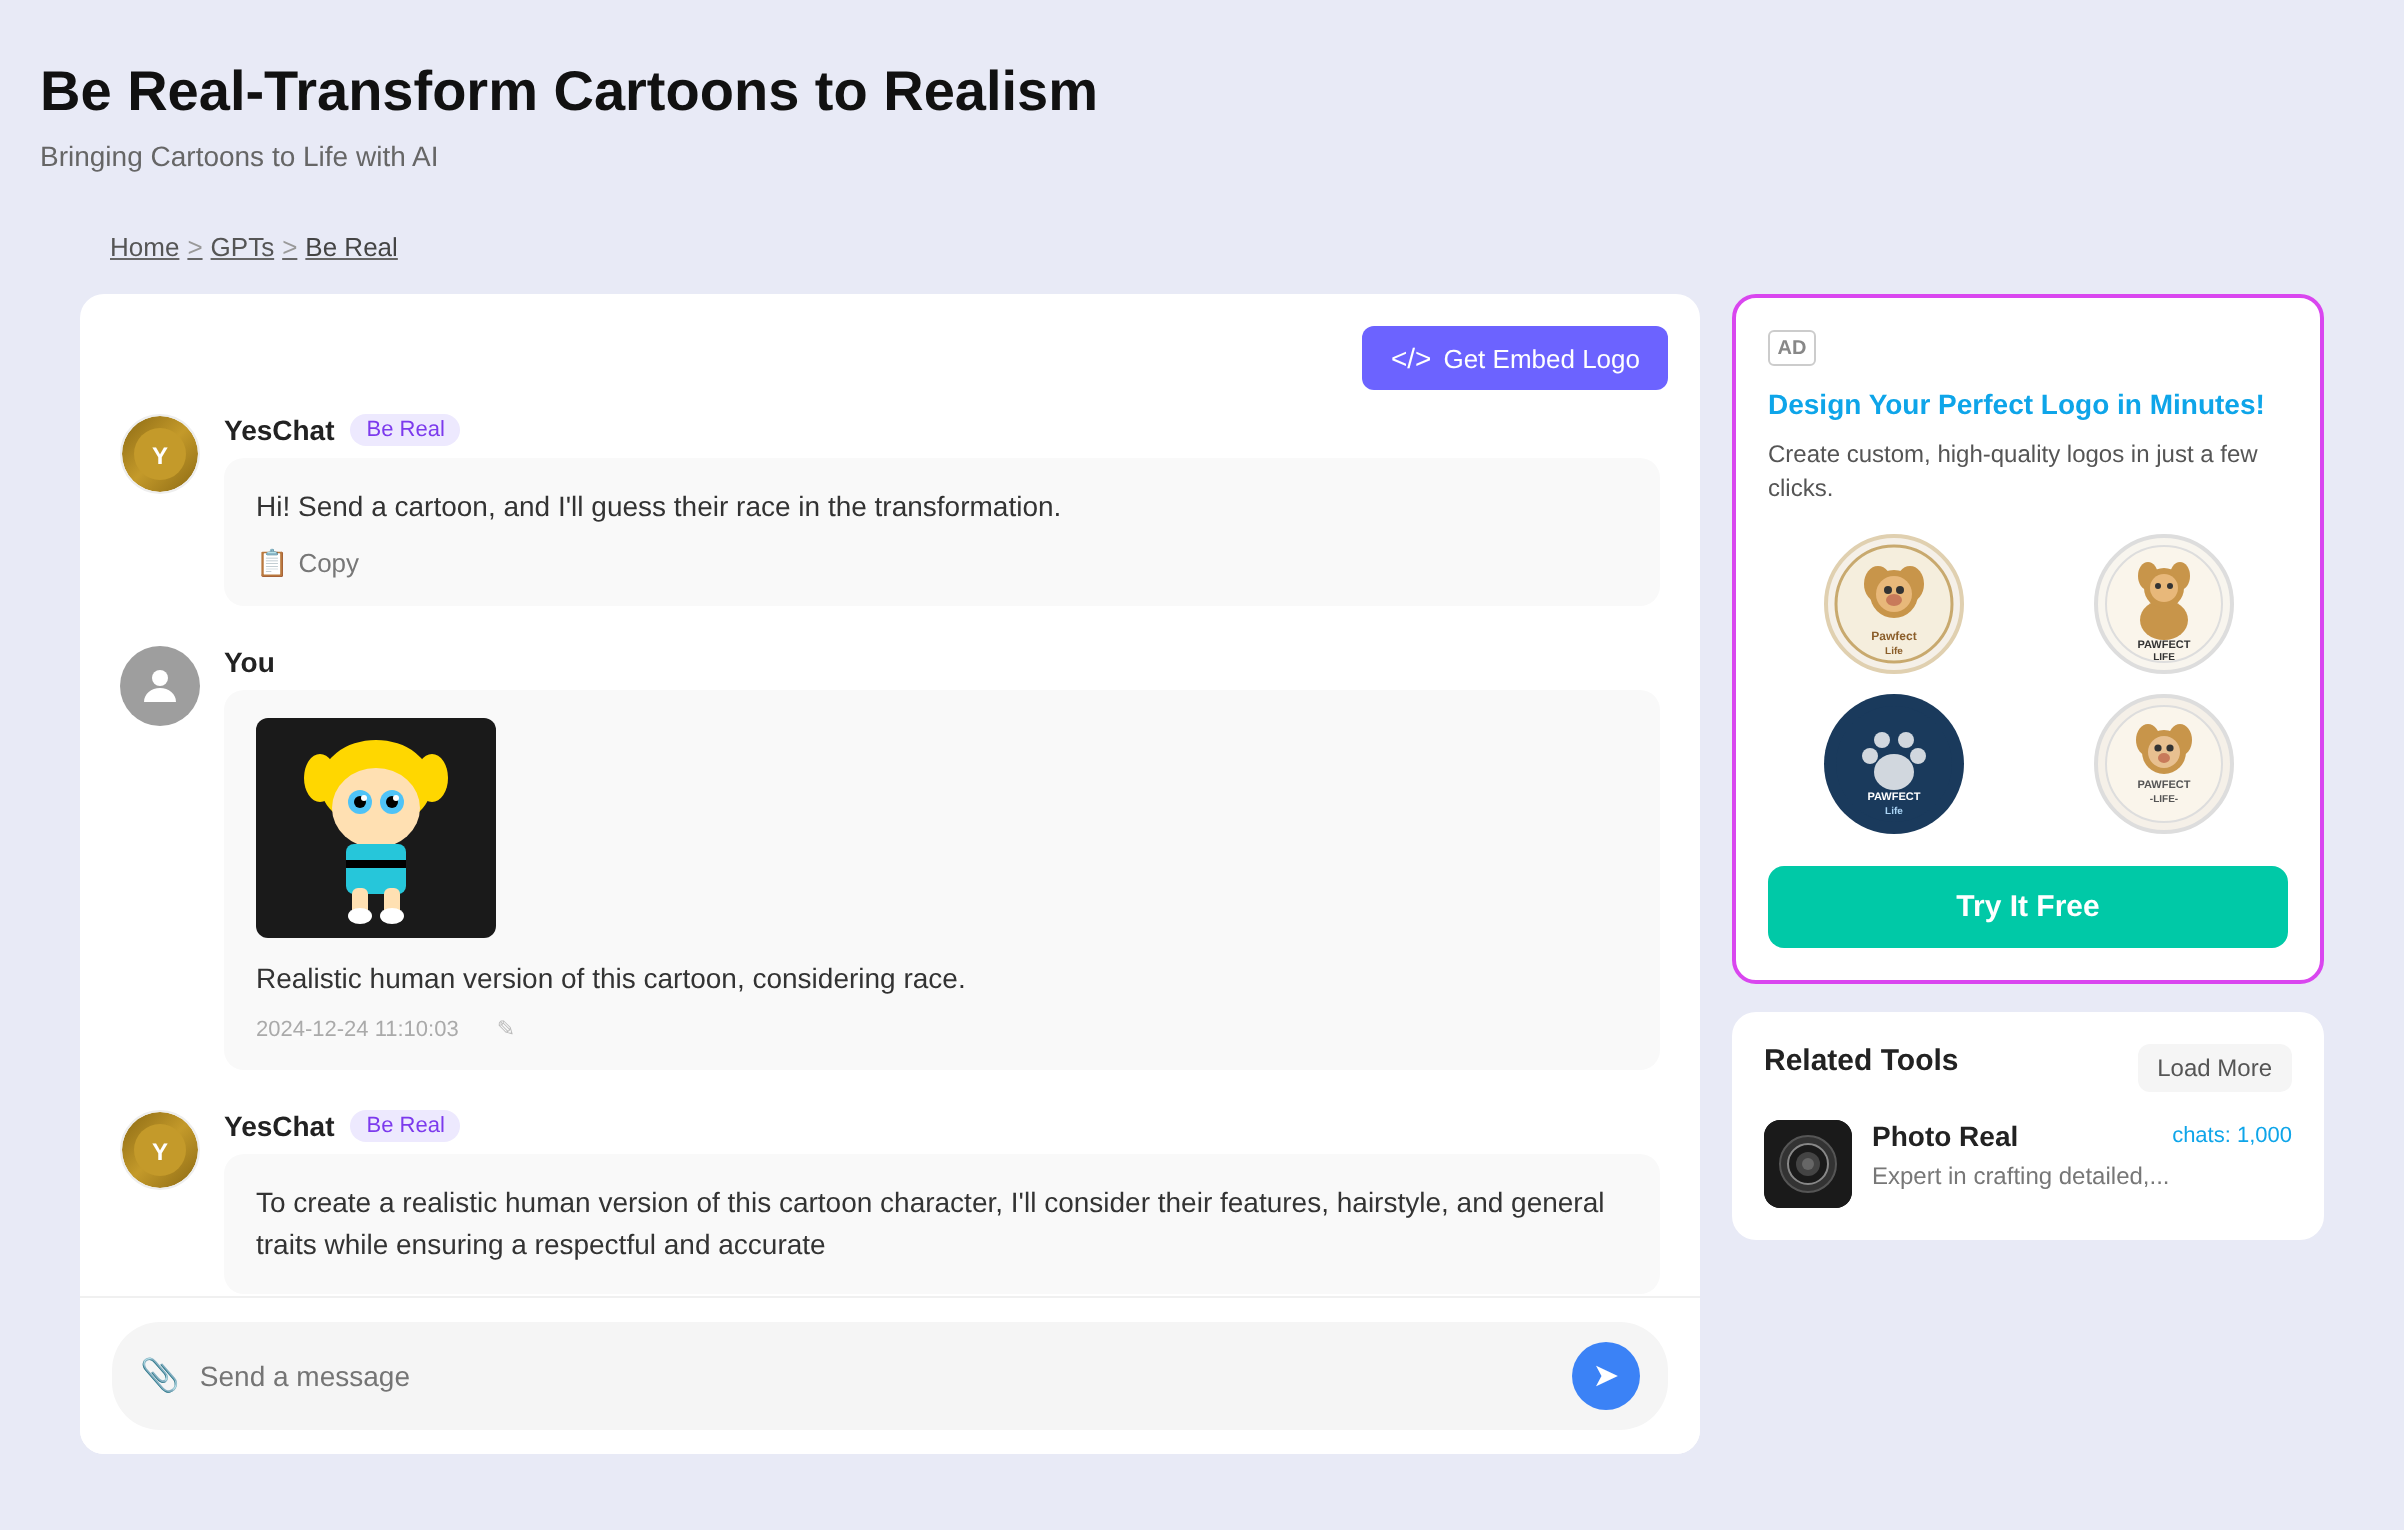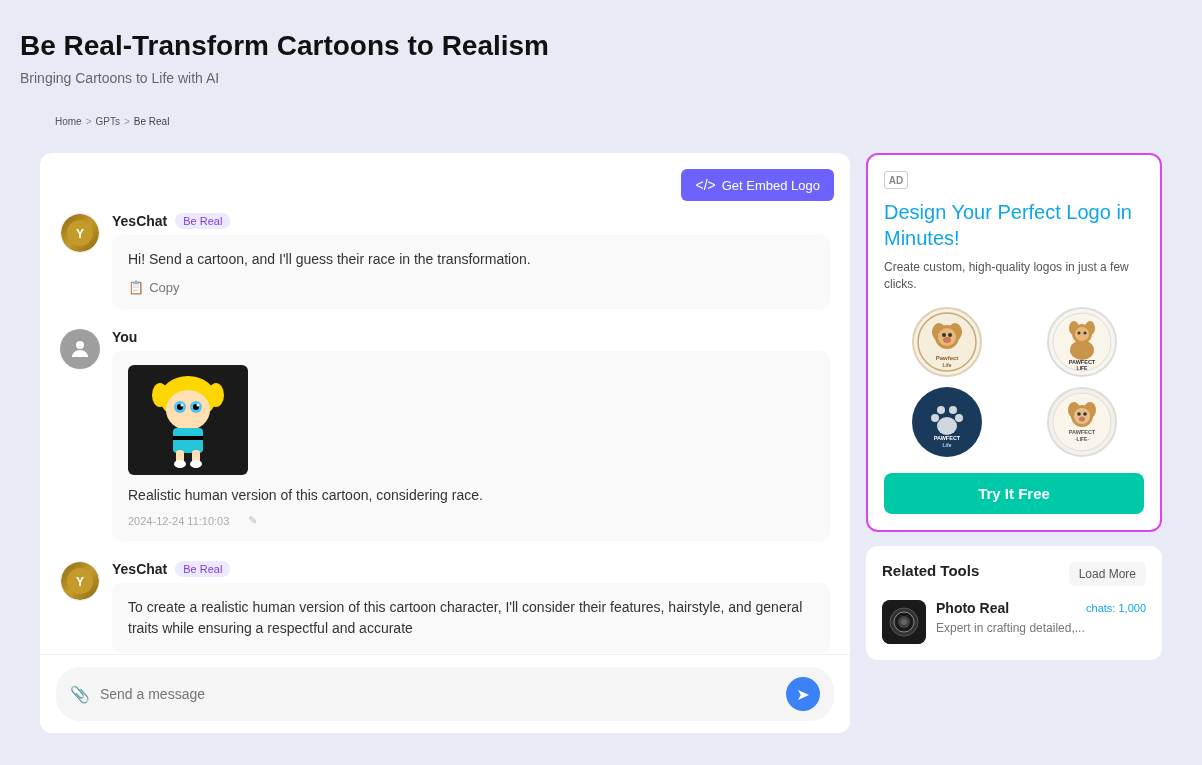--- a/index.html
+++ b/index.html
@@ -18,26 +18,27 @@
       font-weight: 800;
       color: #111;
       margin-bottom: 8px;
     }
     .page-subtitle {
       font-size: 14px;
       color: #666;
     }
 
     .breadcrumb {
-      padding: 10px 55px 26px;
-      font-size: 10px;
+      padding: 10px 55px 16px;
+      font-size: 13px;
       color: #666;
       display: flex;
       align-items: center;
       gap: 4px;
+      text-decoration: underline;
     }
     .breadcrumb a {
       color: #555;
       text-decoration: none;
       cursor: pointer;
     }
     .breadcrumb span {
       color: #999;
     }
     .breadcrumb .current {
@@ -298,22 +299,22 @@
       height: 18px;
       border: 1px solid #ccc;
       border-radius: 3px;
       font-size: 10px;
       font-weight: 600;
       color: #888;
       margin-bottom: 10px;
     }
 
     .ad-title {
-      font-size: 20px;
-      font-weight: 400;
+      font-size: 14px;
+      font-weight: 700;
       color: #0ea5e9;
       margin-bottom: 8px;
       line-height: 1.3;
     }
 
     .ad-desc {
       font-size: 12px;
       color: #555;
       line-height: 1.4;
       margin-bottom: 14px;

